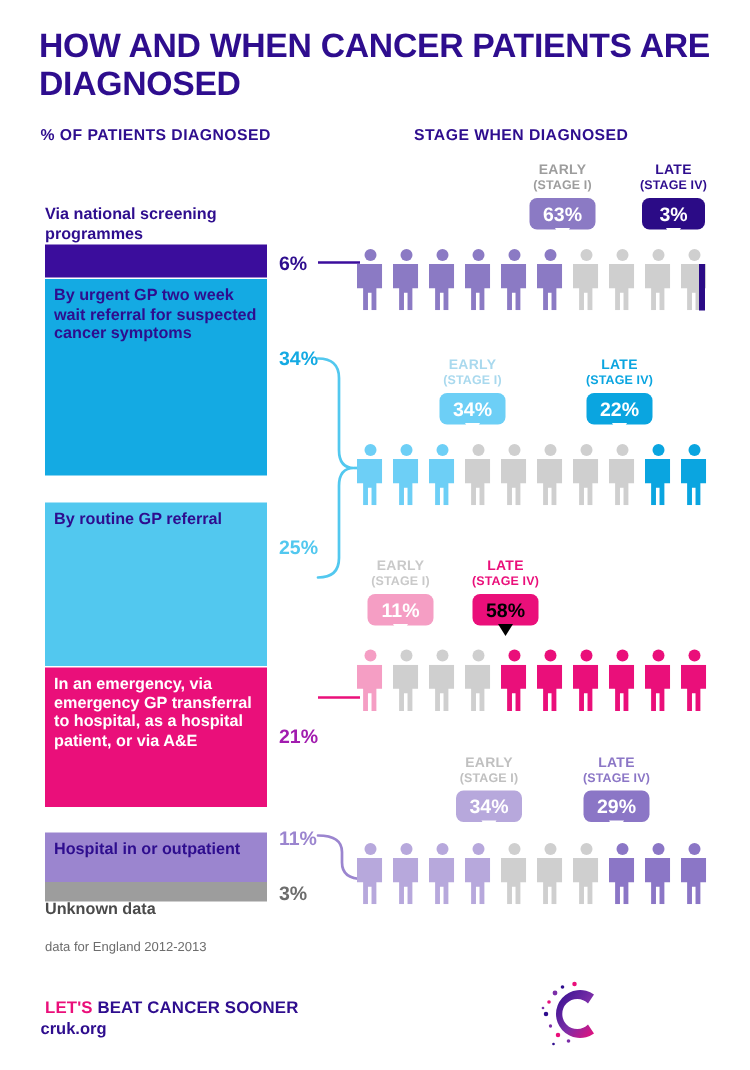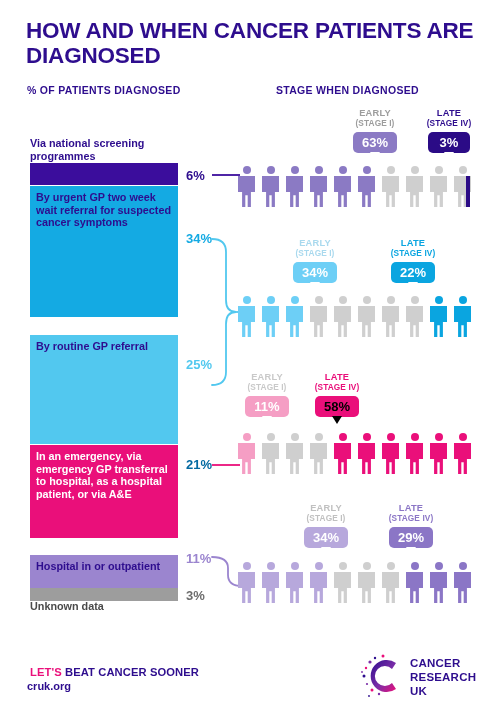--- a/index.html
+++ b/index.html
@@ -178,21 +178,21 @@
     </div>
   <div class="bar grey" style="top:588px;height:13px;">
     </div>
 </div>
 
 <div class="below-label">Unknown data</div>
 
 <div class="pct" style="top:168px;color:#2e0d8e;">6%</div>
 <div class="pct" style="top:231px;color:#14aae3;">34%</div>
 <div class="pct" style="top:357px;color:#52c8ef;">25%</div>
-<div class="pct" style="top:457px;color:#0369a1;">21%</div>
+<div class="pct" style="top:483px;color:#a21caf;">21%</div>
 <div class="pct" style="top:551px;color:#9b85cf;">11%</div>
 <div class="pct" style="top:588px;color:#6d6d6d;">3%</div>
 
 <svg class="connectors" viewBox="0 0 500 713">
 
   <path d="M212,175 L240,175" stroke="#3b0d9c" stroke-width="1.8" fill="none"></path>
 
   <path d="M212,239 Q226,239 226,252 L226,300 Q226,312 236,312 Q226,312 226,324 L226,372 Q226,385 212,385" stroke="#52c8ef" stroke-width="1.8" fill="none" stroke-linecap="round"></path>
   <path d="M236,312 L246,312" stroke="#52c8ef" stroke-width="1.8" fill="none"></path>
 
@@ -408,20 +408,21 @@
       <i class="head"></i>
       <i class="body"></i>
     </div>
   <div class="fig" style="left:216px;color:#8b76c6;">
       <i class="head"></i>
       <i class="body"></i>
     </div>
 </div>
 
 <div class="source">
+  <div>data for England 2012-2013</div>
 </div>
 
 <div class="slogan">
   <span class="pinkword">LET'S</span>
   <span>BEAT CANCER SOONER</span>
 </div>
 <div class="cruk">cruk.org</div>
 
 <div class="logo-wrap">
   <svg width="50" height="48" viewBox="0 0 50 48">
@@ -437,14 +438,13 @@
     <circle cx="8" cy="16" r="1.2" fill="#ea0f7a"></circle>
     <circle cx="6" cy="24" r="1.5" fill="#2e0d8e"></circle>
     <circle cx="9" cy="32" r="1.1" fill="#7b2ea8"></circle>
     <circle cx="14" cy="38" r="1.5" fill="#ea0f7a"></circle>
     <circle cx="21" cy="42" r="1.2" fill="#7b2ea8"></circle>
     <circle cx="17" cy="6" r="1.2" fill="#2e0d8e"></circle>
     <circle cx="25" cy="4" r="1.5" fill="#ea0f7a"></circle>
     <circle cx="4" cy="20" r="0.9" fill="#7b2ea8"></circle>
     <circle cx="11" cy="44" r="0.9" fill="#2e0d8e"></circle>
   </svg>
-  <div class="logo-text">CANCER RESEARCH UK</div>
 </div>
 
 </body></html>

